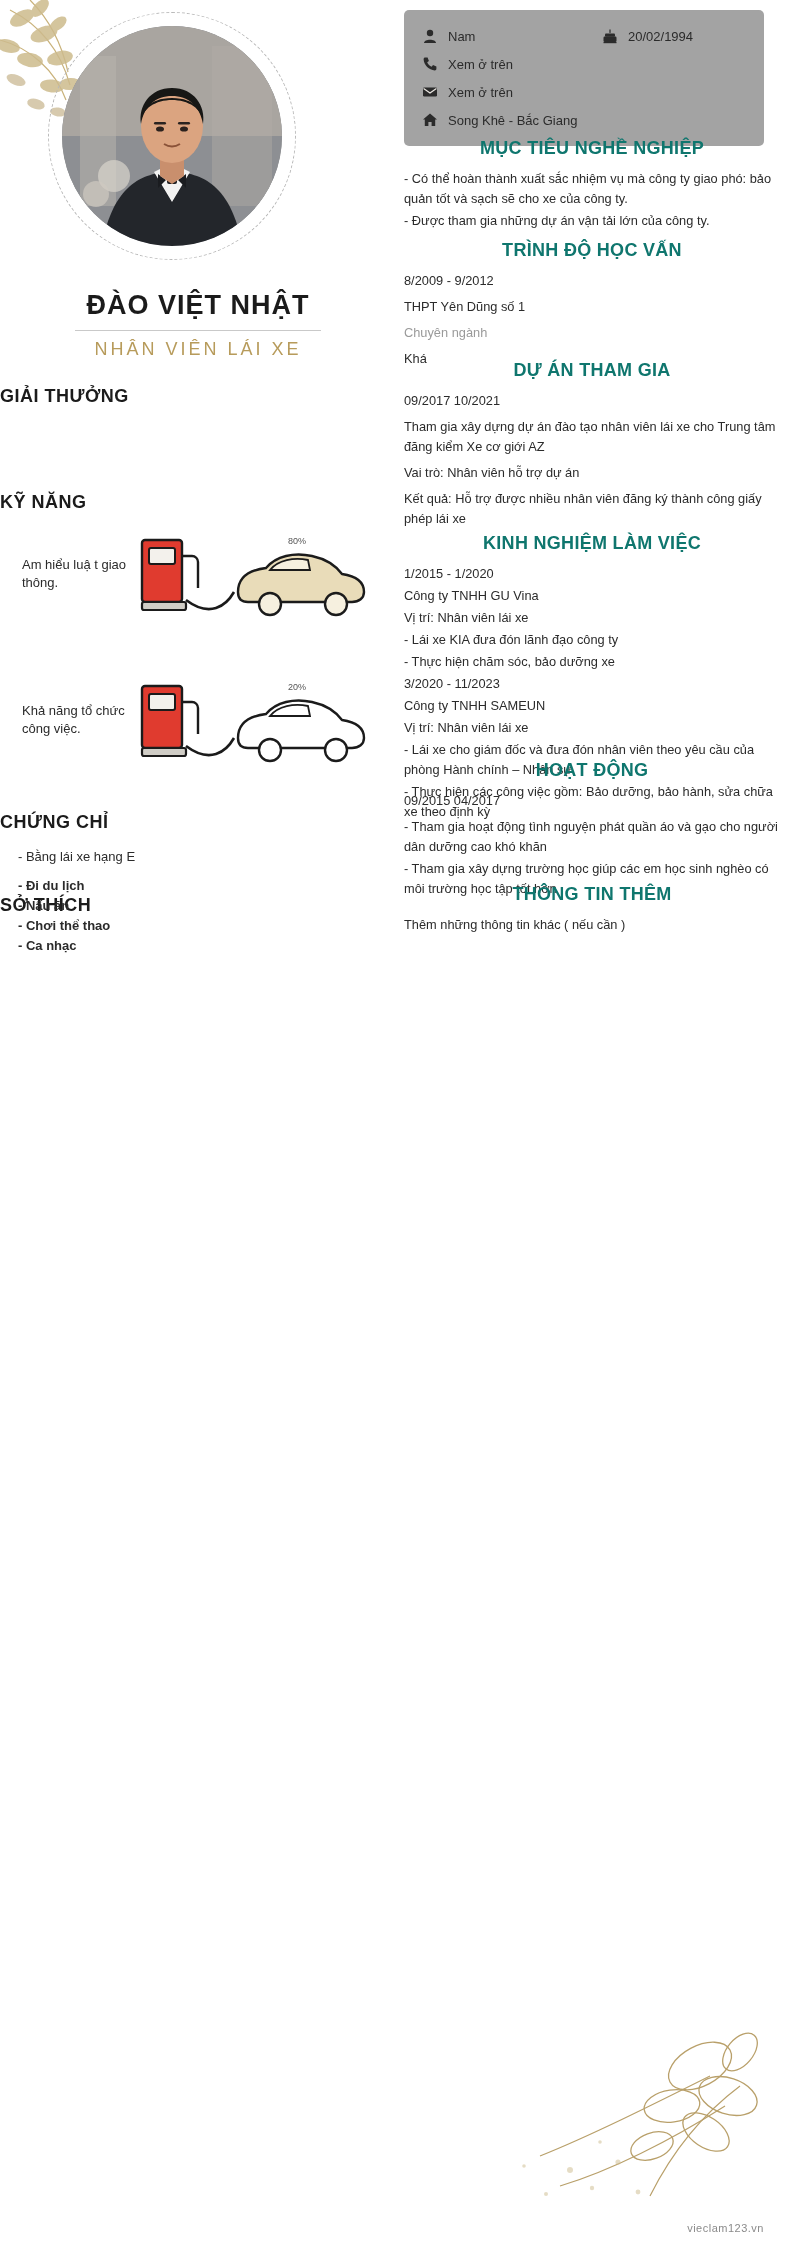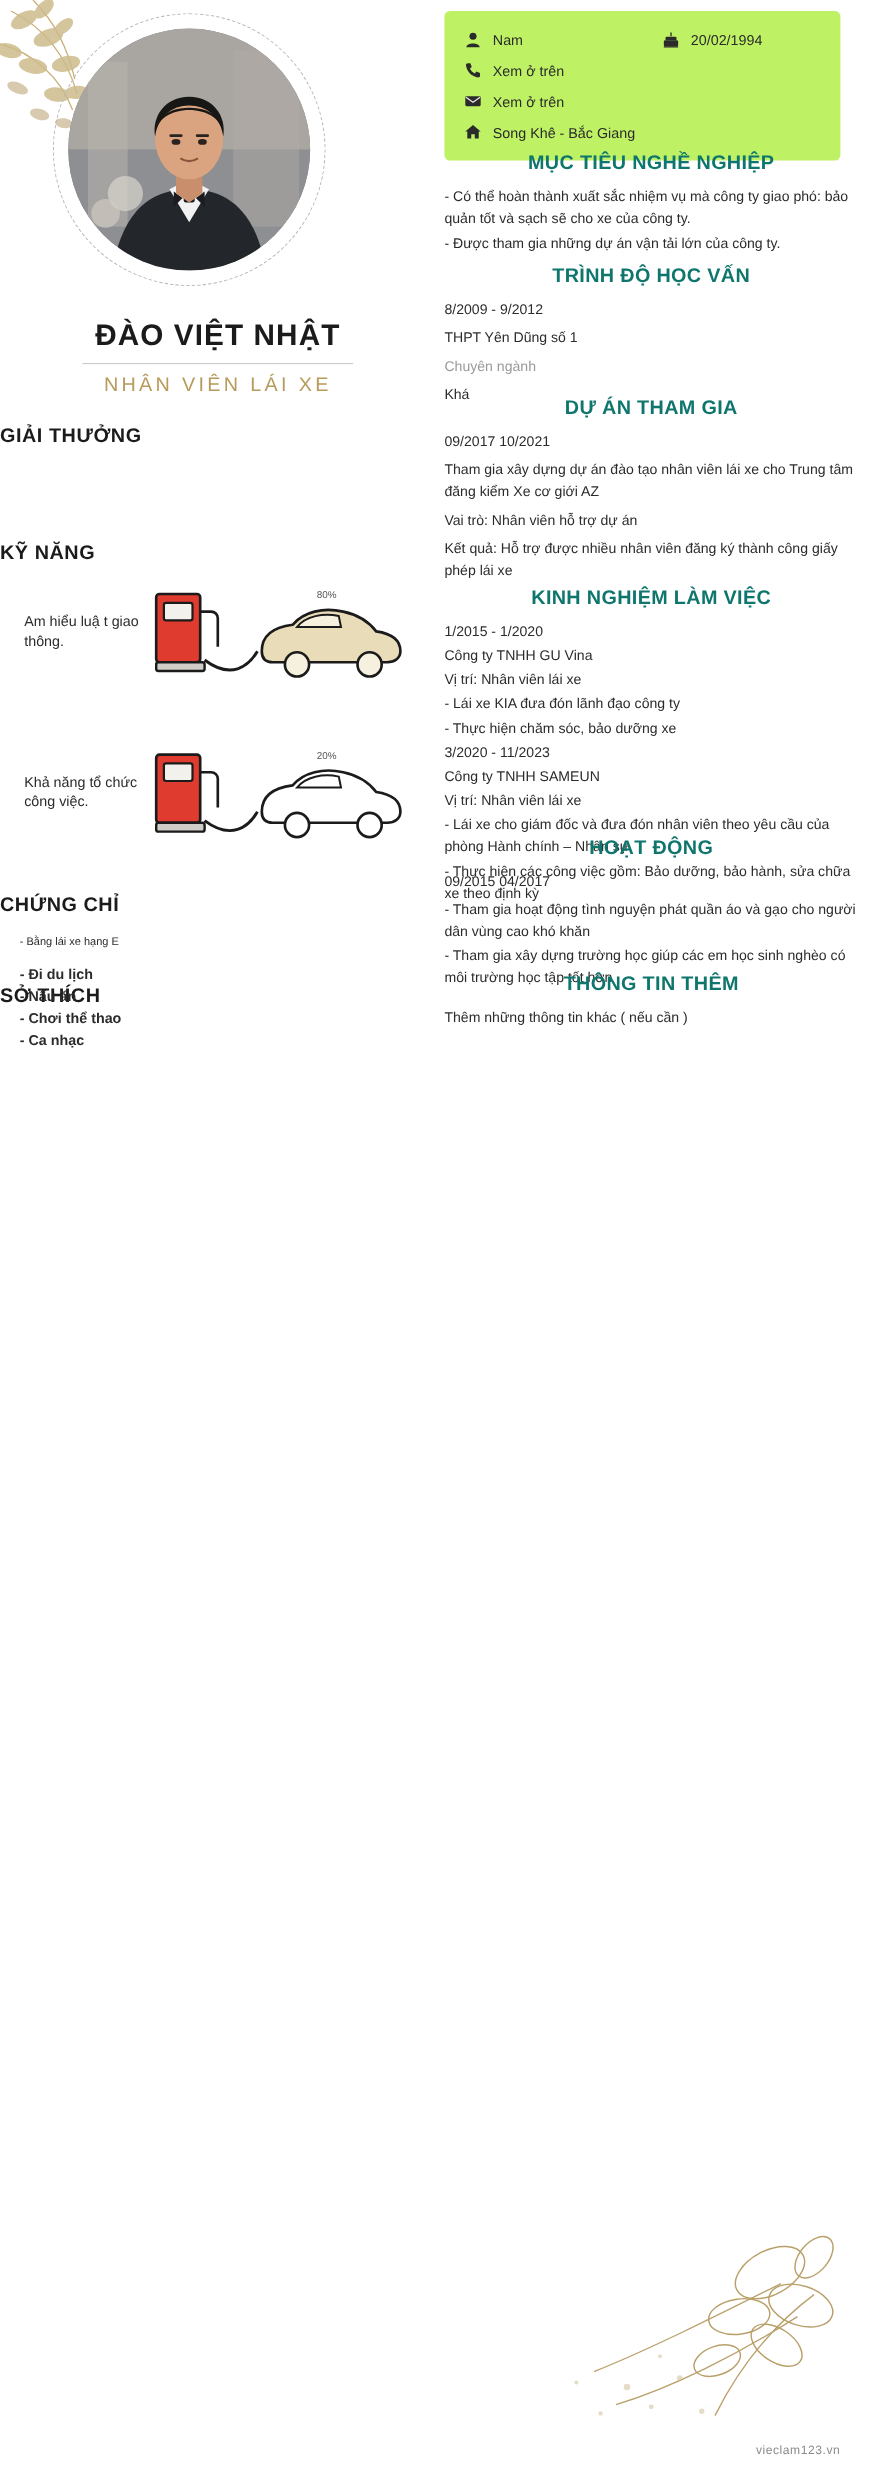--- a/index.html
+++ b/index.html
@@ -129,21 +129,21 @@
     font-size: 9px;
     color: #555;
   }
 
   
   .cert-title { position: absolute; left: 0; top: 812px; width: 396px; }
   .cert-list {
     position: absolute;
     left: 18px; top: 846px;
     width: 360px;
-    font-size: 10px;
+    font-size: 13px;
     line-height: 21px;
   }
 
   
   .hobby-title { position: absolute; left: 0; top: 895px; width: 396px; }
   .hobby-list {
     position: absolute;
     left: 18px; top: 876px;
     width: 360px;
     font-size: 13px;
@@ -155,21 +155,21 @@
   .right-col {
     position: absolute;
     left: 396px; top: 0;
     width: 394px;
   }
 
   .contact-card {
     position: absolute;
     left: 8px; top: 10px;
     width: 360px;
-    background: #bef264;
+    background: #a3a3a3;
     border-radius: 5px;
     padding: 12px 0 12px 0;
   }
   .contact-grid {
     display: flex;
     flex-wrap: wrap;
   }
   .contact-item {
     display: flex;
     align-items: center;
@@ -465,21 +465,21 @@
         <p class="tight">Vị trí: Nhân viên lái xe</p>
         <p class="tight">- Lái xe cho giám đốc và đưa đón nhân viên theo yêu cầu của phòng Hành chính – Nhân sự</p>
         <p class="tight">- Thực hiện các công việc gồm: Bảo dưỡng, bảo hành, sửa chữa xe theo định kỳ</p>
       </div>
     </div>
 
     <div class="r-section" id="sec-activities">
       <div class="r-title">HOẠT ĐỘNG</div>
       <div class="r-body">
         <p>09/2015 04/2017</p>
-        <p class="tight">- Tham gia hoạt động tình nguyện phát quần áo và gạo cho người dân vùng cao khó khăn</p>
+        <p class="tight">- Tham gia hoạt động tình nguyện phát quần áo và gạo cho người dân dưỡng cao khó khăn</p>
         <p class="tight">- Tham gia xây dựng trường học giúp các em học sinh nghèo có môi trường học tập tốt hơn</p>
       </div>
     </div>
 
     <div class="r-section" id="sec-more">
       <div class="r-title">THÔNG TIN THÊM</div>
       <div class="r-body">
         <p>Thêm những thông tin khác ( nếu cần )</p>
       </div>
     </div>

